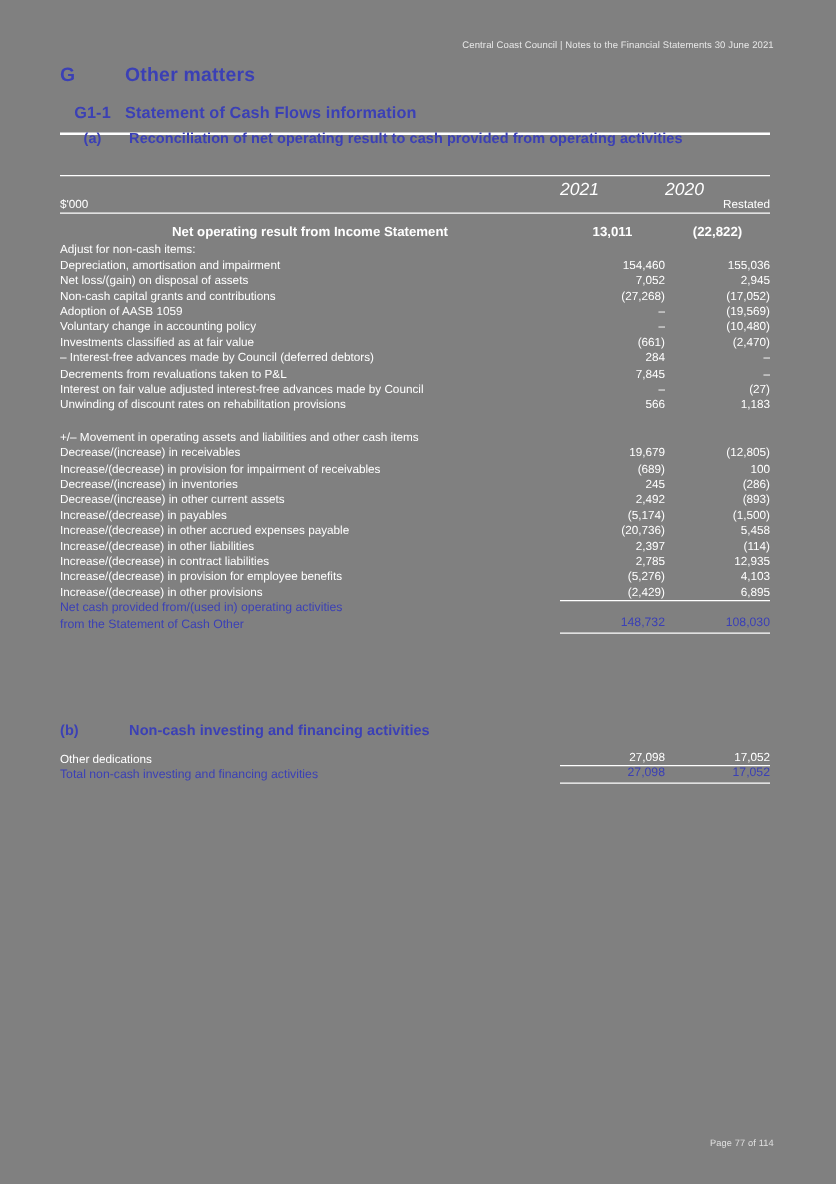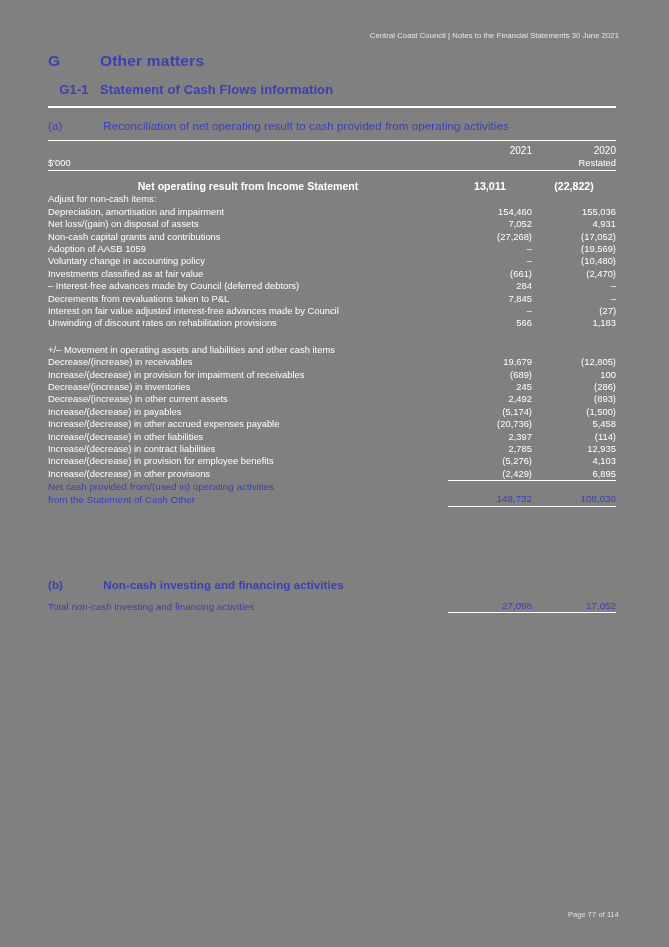--- a/index.html
+++ b/index.html
@@ -56,26 +56,27 @@
   .rule-top {
     position: absolute;
     top: 106px;
     left: 48px;
     width: 568px;
     height: 1.6px;
     background: #ffffff;
   }
   .sub-a {
     position: absolute;
-    top: 119px;
+    top: 104px;
     left: 48px;
     font-size: 11.6px;
-    font-weight: normal;
+    font-weight: bold;
     color: #3b40b5;
     letter-spacing: 0.05px;
+    text-align: center;
   }
   .sub-a .num { display: inline-block; width: 52px; }
   .sub-b {
     position: absolute;
     top: 578px;
     left: 48px;
     font-size: 11.6px;
     font-weight: bold;
     color: #3b40b5;
     letter-spacing: 0.05px;
@@ -107,24 +108,24 @@
     padding-right: 4px;
     white-space: nowrap;
   }
   td.label { text-align: left; padding-right: 8px; }
 
   tr.hdr-line td { height: 4px; }
   td.topline {
     border-top: 1.6px solid #ffffff;
   }
   .hdr-year {
-    font-size: 10px;
-    text-align: right;
+    font-size: 14px;
     padding-right: 4px;
     color: #ffffff;
+    font-style: italic;
   }
   .hdr-restated {
     font-size: 9.4px;
     text-align: right;
     padding-right: 4px;
     color: #ffffff;
   }
   td.under-rule {
     border-bottom: 1.2px solid #ffffff;
   }
@@ -215,21 +216,21 @@
       </tr>
 
       <tr>
         <td class="label">Depreciation, amortisation and impairment</td>
         <td class="num">154,460</td>
         <td class="num">155,036</td>
       </tr>
       <tr>
         <td class="label">Net loss/(gain) on disposal of assets</td>
         <td class="num">7,052</td>
-        <td class="num">4,931</td>
+        <td class="num">2,945</td>
       </tr>
       <tr>
         <td class="label">Non-cash capital grants and contributions</td>
         <td class="num">(27,268)</td>
         <td class="num">(17,052)</td>
       </tr>
       <tr>
         <td class="label">Adoption of AASB 1059</td>
         <td class="num">–</td>
         <td class="num">(19,569)</td>
@@ -345,20 +346,25 @@
   </div>
 
   <table class="fin t2">
     <colgroup>
       <col class="c-label">
         <col class="c-num">
         <col class="c-num">
     </colgroup>
     <tbody>
       <tr>
+        <td class="label">Other dedications</td>
+        <td class="num total-line-bottom">27,098</td>
+        <td class="num total-line-bottom">17,052</td>
+      </tr>
+      <tr>
         <td class="label total-blue">Total non-cash investing and financing activities</td>
         <td class="num total-blue total-line-bottom">27,098</td>
         <td class="num total-blue total-line-bottom">17,052</td>
       </tr>
     </tbody>
   </table>
 
   <div class="footer">Page 77 of 114</div>
 
 </div>

